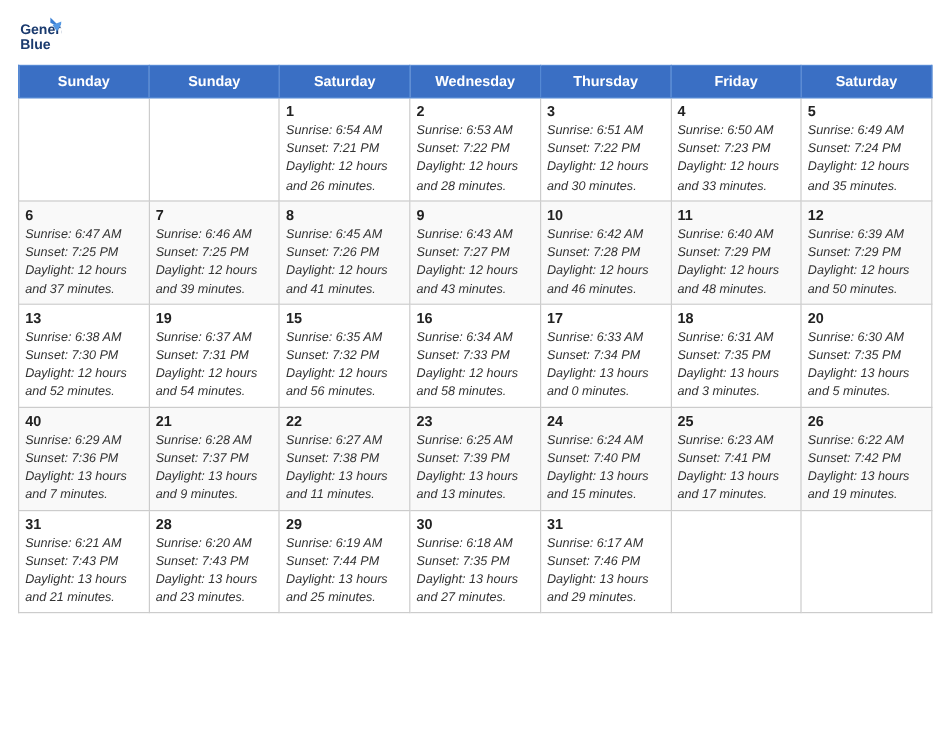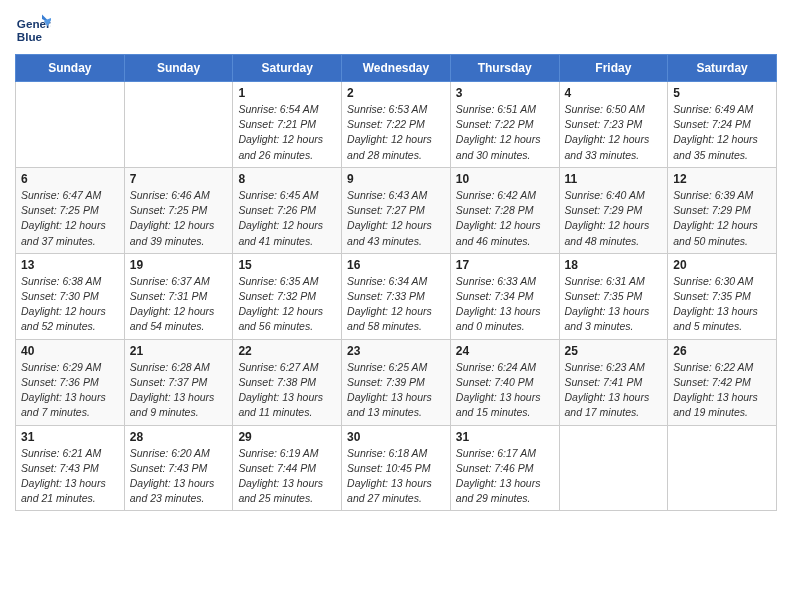--- a/index.html
+++ b/index.html
@@ -304,21 +304,21 @@
         </td>
         <td>
           <span class="day-num">29</span>
           <div class="cell-content">Sunrise: 6:19 AM
 Sunset: 7:44 PM
 Daylight: 13 hours and 25 minutes.</div>
         </td>
         <td>
           <span class="day-num">30</span>
           <div class="cell-content">Sunrise: 6:18 AM
-Sunset: 10:45 PM
+Sunset: 7:35 PM
 Daylight: 13 hours and 27 minutes.</div>
         </td>
         <td>
           <span class="day-num">31</span>
           <div class="cell-content">Sunrise: 6:17 AM
 Sunset: 7:46 PM
 Daylight: 13 hours and 29 minutes.</div>
         </td>
         <td class="empty-cell"></td>
         <td class="empty-cell"></td>

